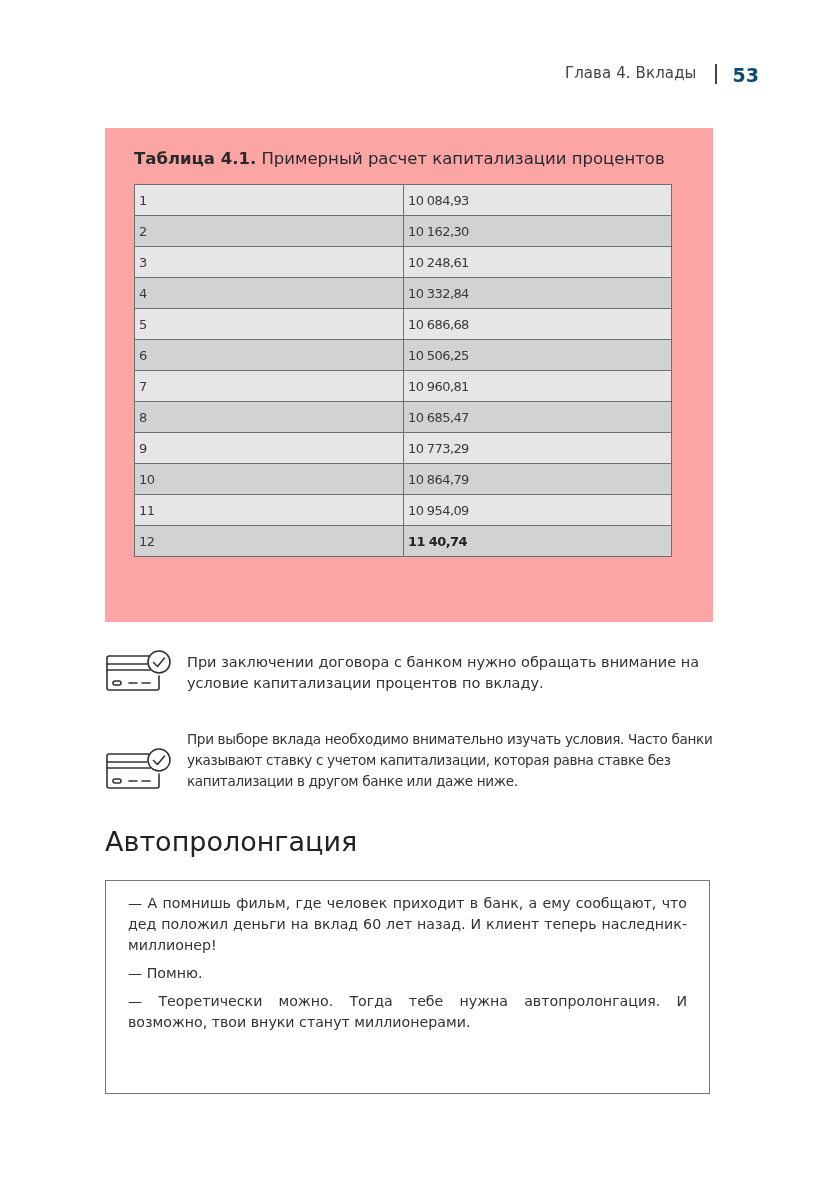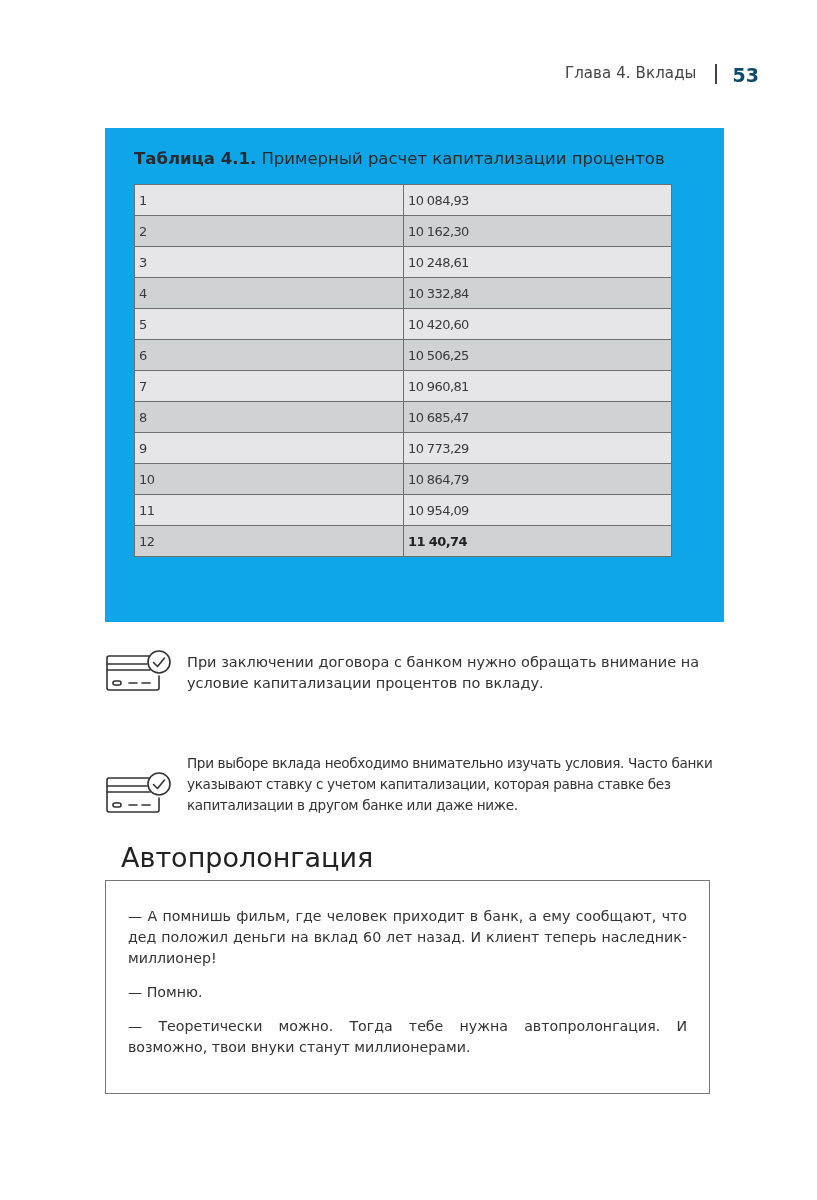--- a/index.html
+++ b/index.html
@@ -11,22 +11,21 @@
     .running-head {
       position: absolute; top: 64px; right: 58px;
       display: flex; font-size: 15px; color: #444;
     }
     .running-head .chapter { letter-spacing: 0.1px; }
     .running-head .sep { width: 2px; height: 20px; background: #444; margin: 0 16px 0 18px; }
     .running-head .page-num { font-weight: bold; font-size: 19px; color: #0c4a6e; }
 
     .table-panel {
       position: absolute; left: 105px; top: 128px; width: 608px; height: 494px;
-      background: #0ea5e9;
-      padding-left: 11px;
+      background: #fca5a5;
     }
     .table-caption {
       position: absolute; left: 29px; top: 21px; font-size: 16.5px; color: #2a2a2a;
       white-space: nowrap;
     }
     .table-caption b { font-weight: bold; }
     table.calc {
       position: absolute; left: 29px; top: 56px; width: 538px;
       border-collapse: collapse;
       font-size: 13px; color: #3a3a3a;
@@ -42,34 +41,34 @@
 
     .note {
       position: absolute; left: 105px; display: flex; align-items: flex-end;
     }
     .note .icon { width: 70px; height: 44px; flex: none; margin-top: 0; }
     .note .text {
       margin-left: 12px; font-size: 14.5px; line-height: 21px; color: #333;
     }
     .note.n1 { top: 650px; }
     .note.n1 .text { width: 530px; }
-    .note.n2 { top: 729px; margin-top: 24px; }
+    .note.n2 { top: 729px; }
     .note.n2 .text { width: 530px; font-size: 13.6px; letter-spacing: -0.35px; }
 
     .section-heading {
-      position: absolute; left: 105px; top: 826px; margin: 16px;
+      position: absolute; left: 105px; top: 826px; margin: 0;
       font-size: 27px; font-weight: normal; color: #222;
     }
     .dialogue-box {
       position: absolute; left: 105px; top: 880px; width: 605px; height: 214px;
       border: 1.5px solid #777; box-sizing: border-box;
       padding: 12px 22px 0 22px;
     }
     .dialogue-box p {
-      margin: 13px 0 7px 0; font-size: 14.2px; line-height: 21px; color: #333;
+      margin: 0 0 7px 0; font-size: 14.2px; line-height: 21px; color: #333;
       text-align: justify;
     }
   </style>
 </head>
 <body>
 
 <div class="running-head">
   <span class="chapter">Глава 4. Вклады</span>
   <span class="sep"></span>
   <span class="page-num">53</span>
@@ -90,21 +89,21 @@
       <tr>
           <td class="c1">3</td>
           <td>10 248,61</td>
         </tr>
       <tr>
           <td class="c1">4</td>
           <td>10 332,84</td>
         </tr>
       <tr>
           <td class="c1">5</td>
-          <td>10 420,60</td>
+          <td>10 686,68</td>
         </tr>
       <tr>
           <td class="c1">6</td>
           <td>10 506,25</td>
         </tr>
       <tr>
           <td class="c1">7</td>
           <td>10 960,81</td>
         </tr>
       <tr>

